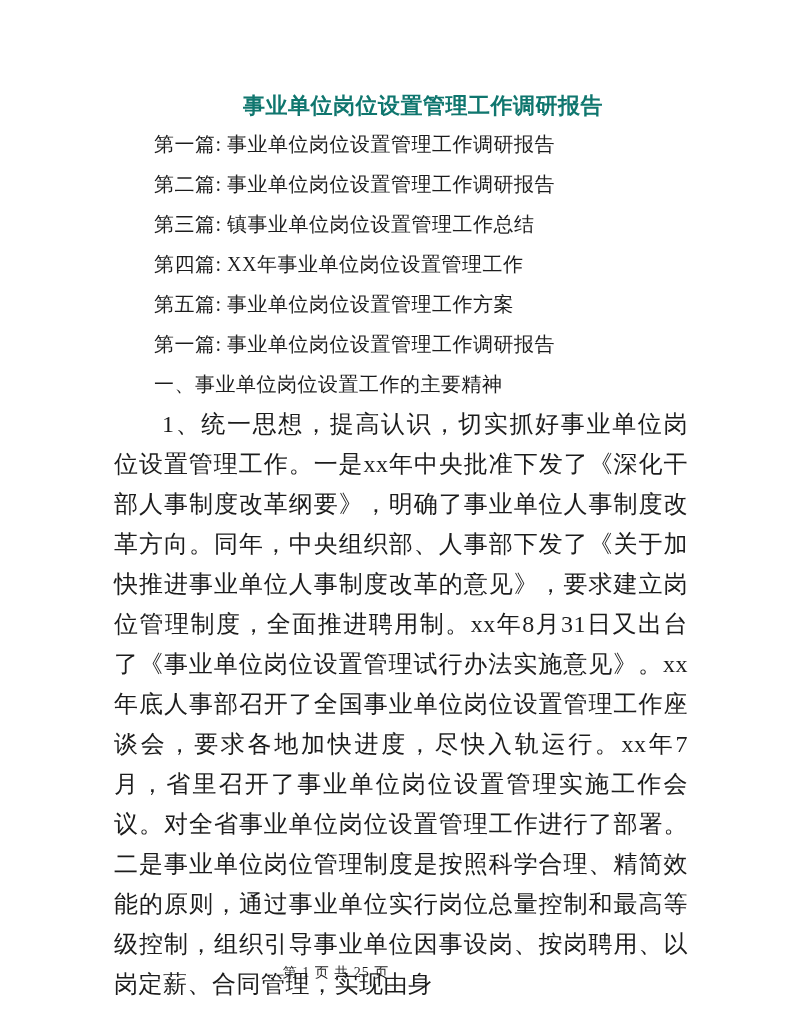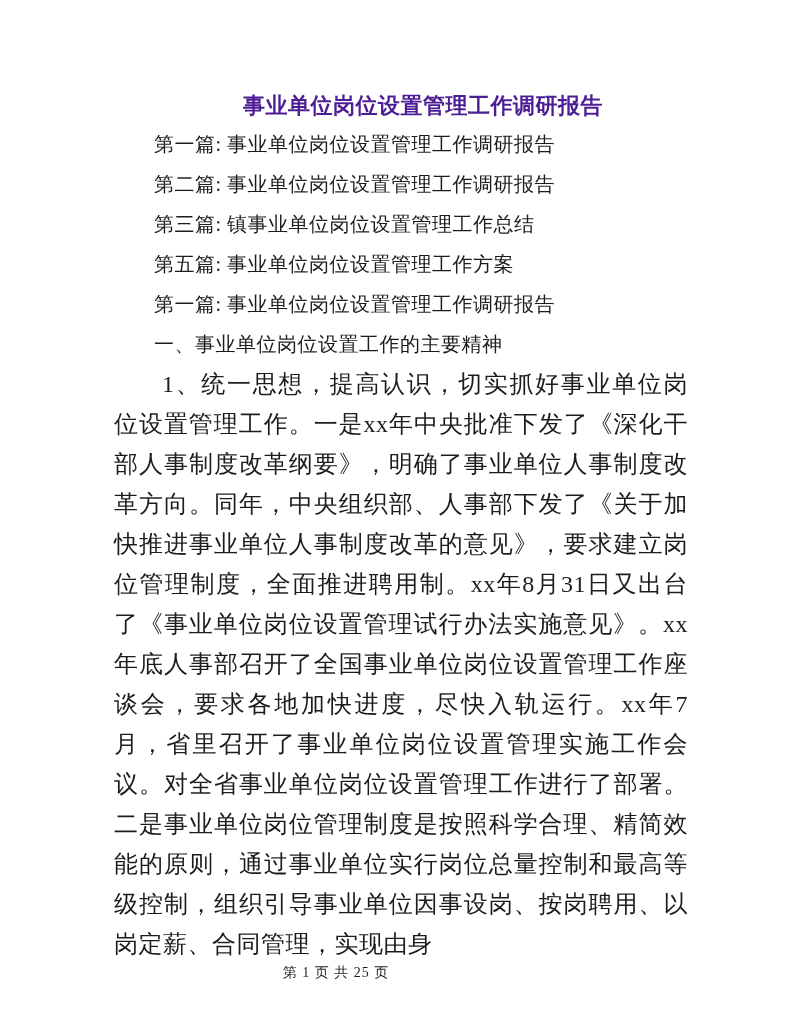--- a/index.html
+++ b/index.html
@@ -59,26 +59,27 @@
     font-size: 14px;
     letter-spacing: 1px;
   }
 </style>
 </head>
 <body>
 
 <div class="page" style="background: rgb(255, 255, 255); color: rgb(28, 28, 28);">
   <div class="content">
 
-    <div class="doc-title" style="color: #4c1d95;">事业单位岗位设置管理工作调研报告</div>
+    <div class="doc-title" style="color: #0f766e;">事业单位岗位设置管理工作调研报告</div>
 
 
     <div class="line">第一篇: 事业单位岗位设置管理工作调研报告</div>
     <div class="line">第二篇: 事业单位岗位设置管理工作调研报告</div>
     <div class="line">第三篇: 镇事业单位岗位设置管理工作总结</div>
+    <div class="line">第四篇: XX年事业单位岗位设置管理工作</div>
     <div class="line">第五篇: 事业单位岗位设置管理工作方案</div>
 
 
     <div class="line">第一篇: 事业单位岗位设置管理工作调研报告</div>
 
     <div class="line">一、事业单位岗位设置工作的主要精神</div>
 
     <div class="para">1、统一思想，提高认识，切实抓好事业单位岗位设置管理工作。一是xx年中央批准下发了《深化干部人事制度改革纲要》，明确了事业单位人事制度改革方向。同年，中央组织部、人事部下发了《关于加快推进事业单位人事制度改革的意见》，要求建立岗位管理制度，全面推进聘用制。xx年8月31日又出台了《事业单位岗位设置管理试行办法实施意见》。xx年底人事部召开了全国事业单位岗位设置管理工作座谈会，要求各地加快进度，尽快入轨运行。xx年7月，省里召开了事业单位岗位设置管理实施工作会议。对全省事业单位岗位设置管理工作进行了部署。二是事业单位岗位管理制度是按照科学合理、精简效能的原则，通过事业单位实行岗位总量控制和最高等级控制，组织引导事业单位因事设岗、按岗聘用、以岗定薪、合同管理，实现由身</div>
 
   </div>

